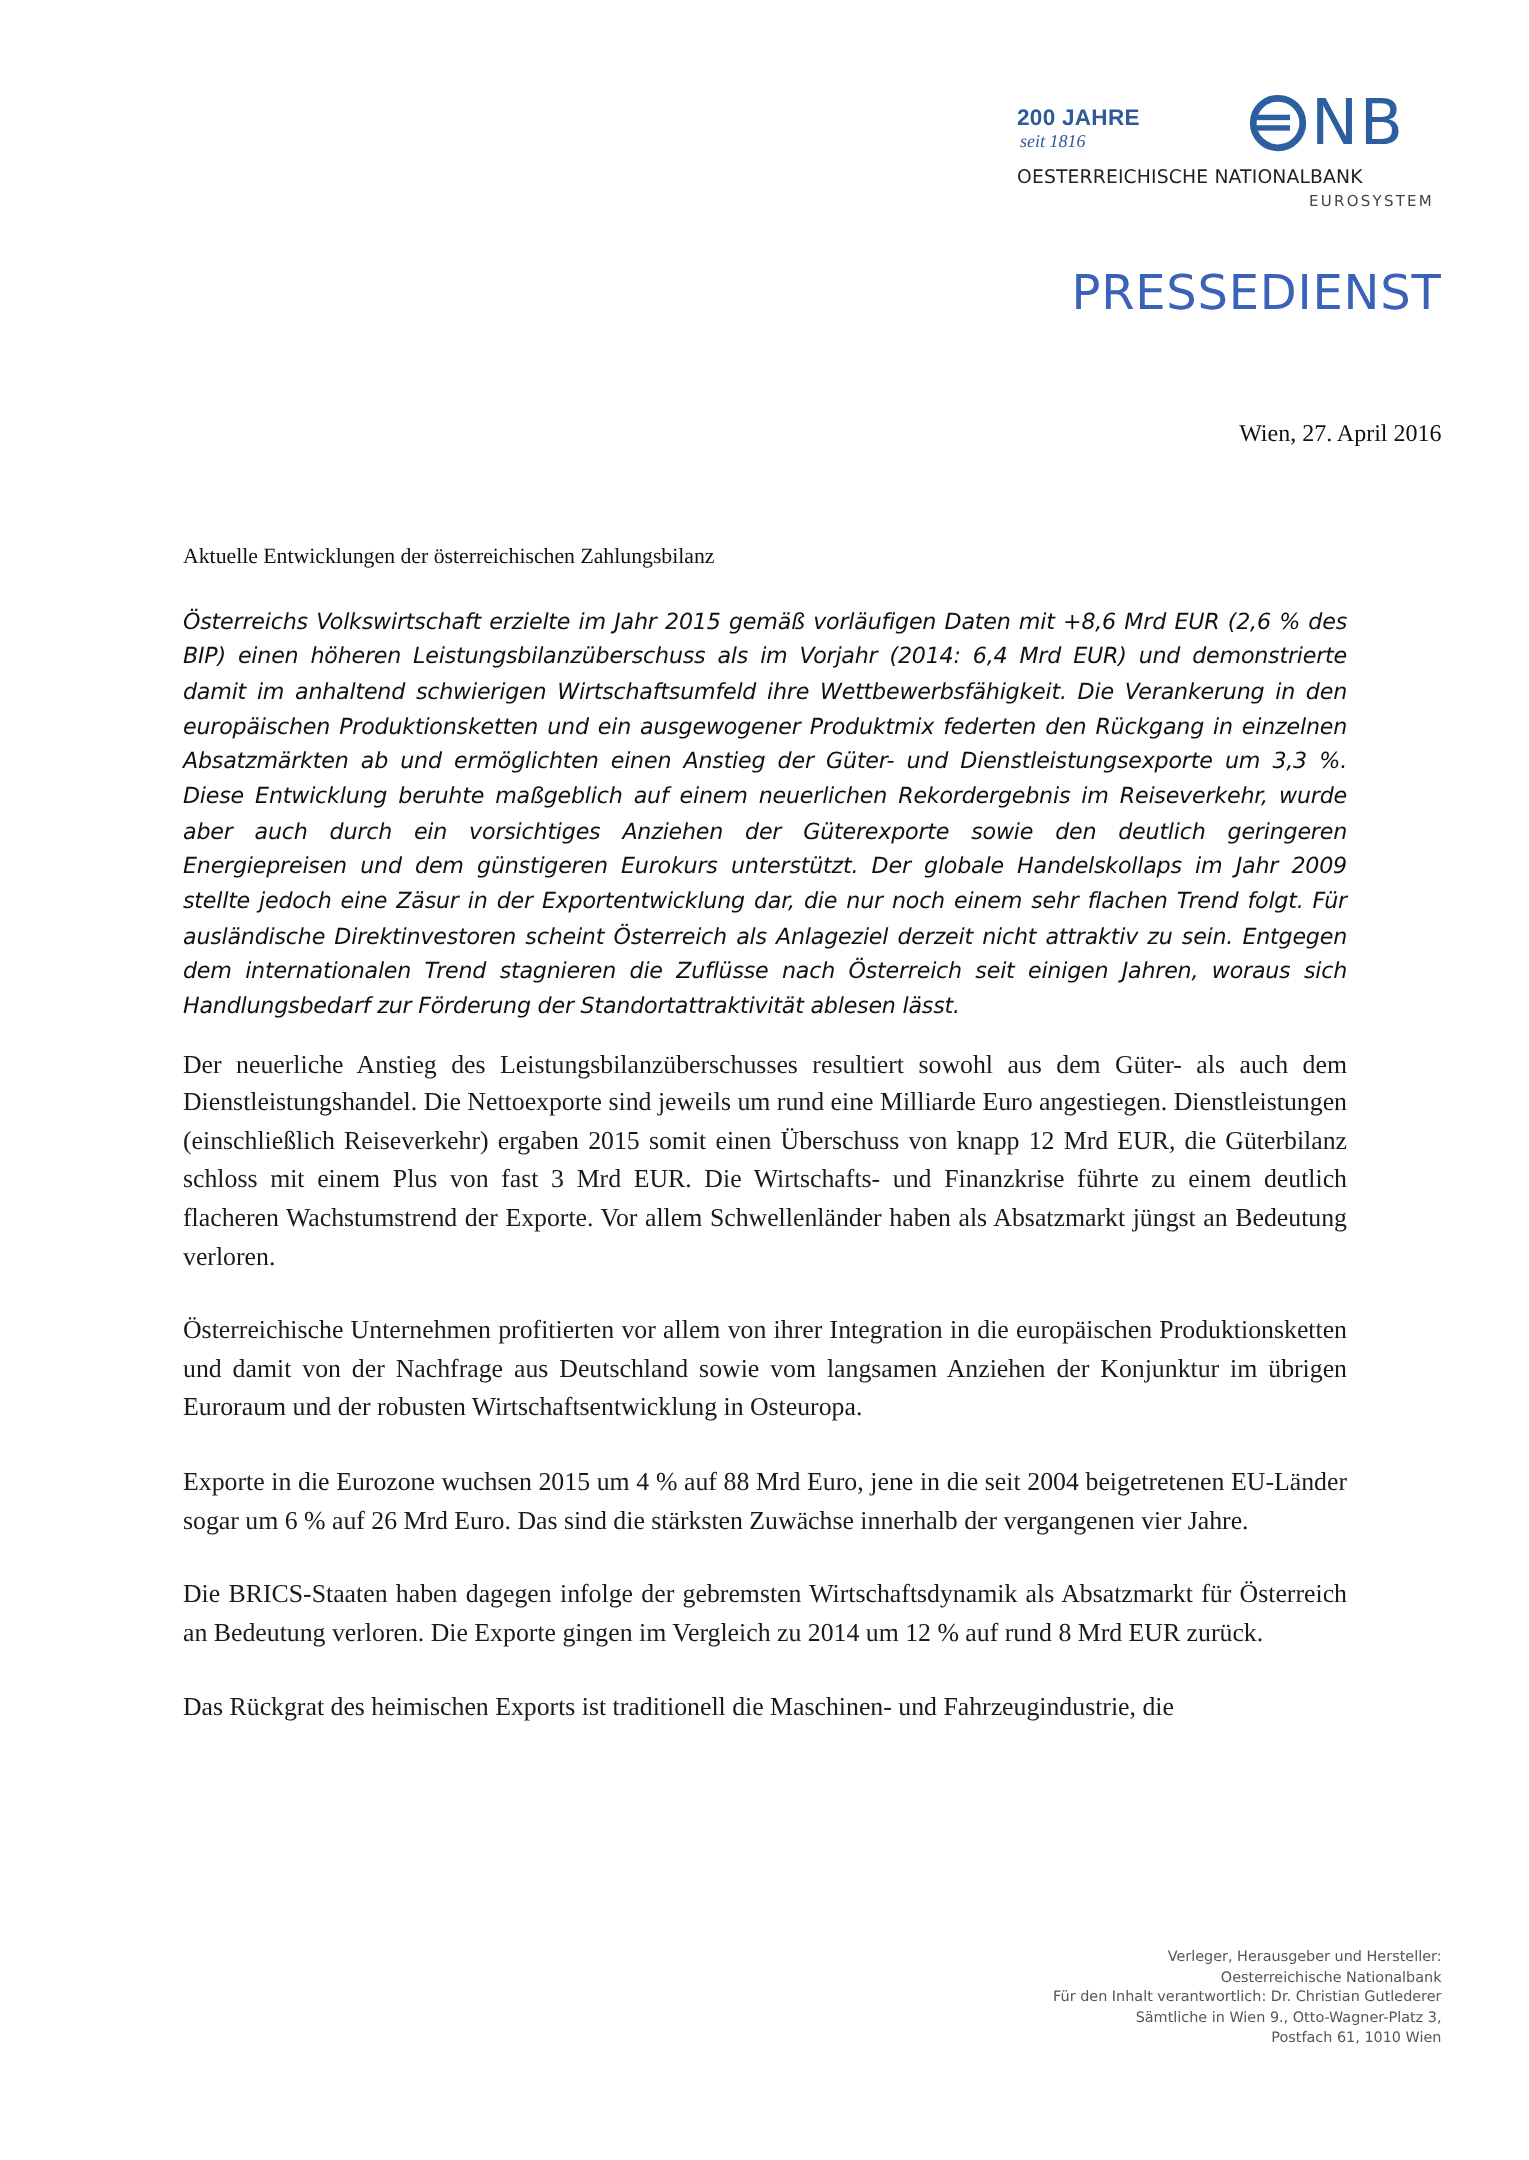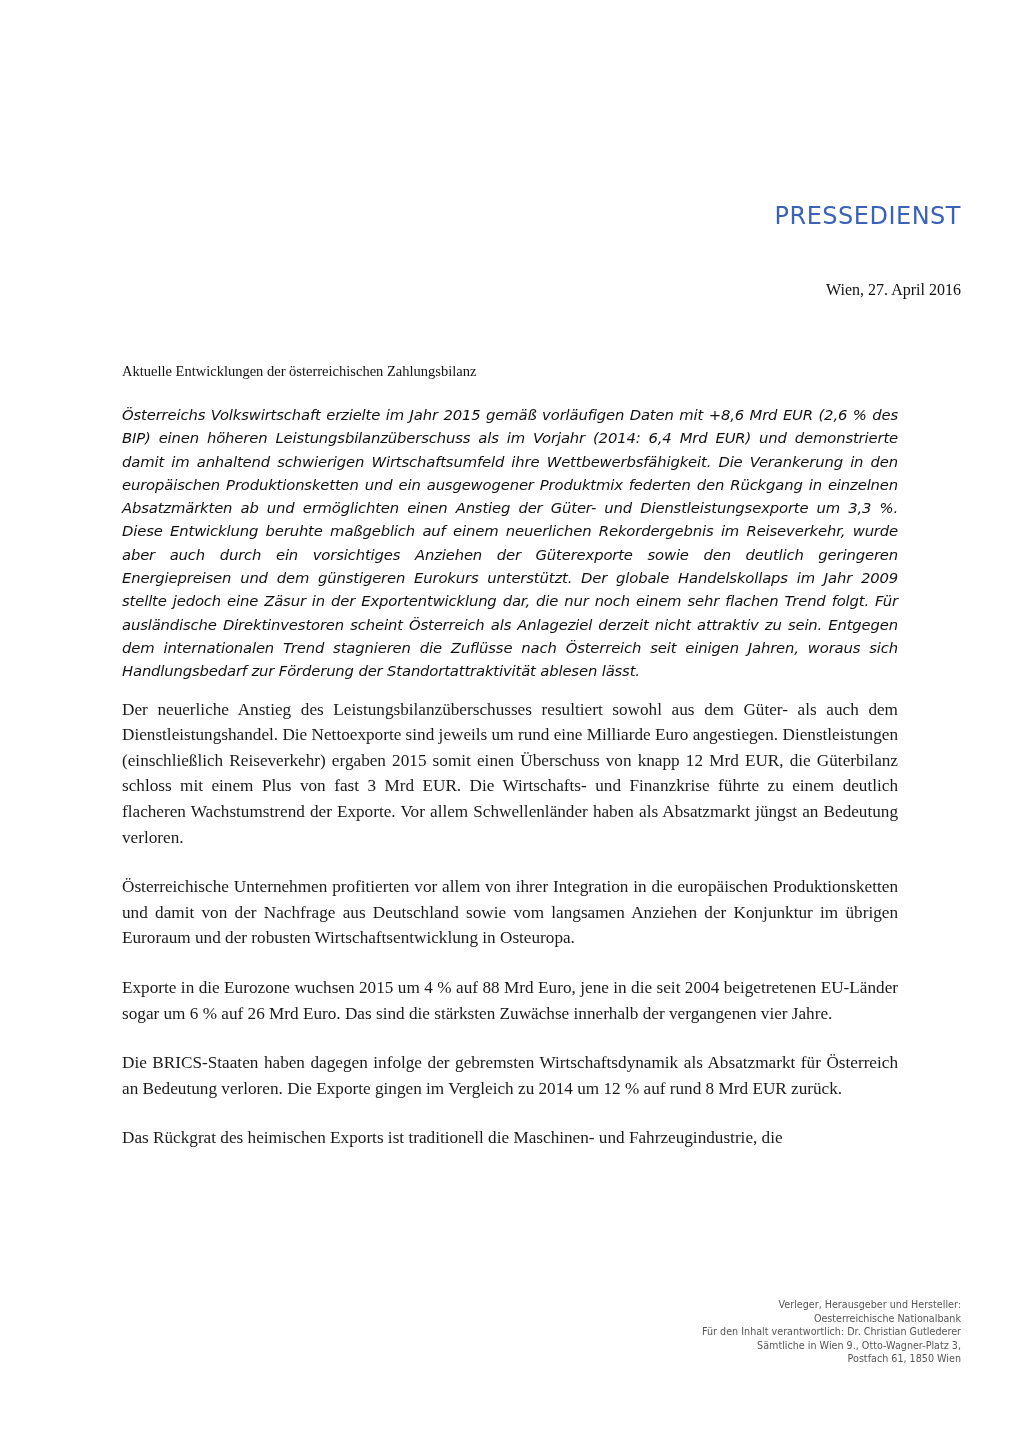--- a/index.html
+++ b/index.html
@@ -9,54 +9,68 @@
     
     .logo { position: absolute; left: 678px; top: 66px; width: 284px; height: 80px; }
     .jahre { position: absolute; left: 0; top: 4px; font-family: "Liberation Sans", sans-serif; font-weight: bold; font-size: 15px; color: #2f5a97; letter-spacing: 0.2px; }
     .seit { position: absolute; left: 2px; top: 21px; font-family: "Liberation Serif", serif; font-style: italic; font-size: 12px; color: #2f5a97; }
     .onb { position: absolute; left: 154px; top: -4px; height: 40px; display: flex; align-items: center; }
     .onb-euro { width: 40px; height: 40px; }
     .onb-letters { font-family: "DejaVu Sans", sans-serif; font-size: 42px; color: #2c5fa0; line-height: 40px; letter-spacing: 1px; margin-left: 2px; }
     .bankname { position: absolute; left: 0; top: 44px; font-family: "DejaVu Sans", sans-serif; font-size: 12.5px; color: #222; letter-spacing: 0.1px; white-space: nowrap; }
     .eurosystem { position: absolute; right: 6px; top: 63px; font-family: "DejaVu Sans", sans-serif; font-size: 10px; color: #444; letter-spacing: 1.5px; }
 
-    .pressedienst { position: absolute; right: 58px; top: 176px; font-family: "DejaVu Sans", sans-serif; font-size: 24px; color: #3a62b8; font-weight: normal; letter-spacing: 0.5px; margin-top: 26px; }
+    .pressedienst { position: absolute; right: 58px; top: 176px; font-family: "DejaVu Sans", sans-serif; font-size: 32px; color: #3a62b8; font-weight: normal; letter-spacing: 0.5px; }
     .dateline { position: absolute; right: 58px; top: 281px; font-family: "Liberation Serif", serif; font-size: 16px; color: #111; }
 
     .content { position: absolute; left: 122px; top: 356px; width: 776px; }
     .title { font-family: "DejaVu Sans", sans-serif; font-size: 23px; color: #111; line-height: 32px; margin: 0; font-weight: normal; letter-spacing: -0.2px; }
     .subtitle { font-family: Liberation Serif, serif; font-size: 14.5px; color: #111; margin: 4px 0 0 0; line-height: 22px; font-weight: normal; }
     .lead { font-family: "DejaVu Sans", sans-serif; font-style: italic; font-size: 14.8px; line-height: 23.3px; color: #111; text-align: justify; margin: 21px 0 0 0; letter-spacing: -0.15px; }
     .body-p { font-family: "Liberation Serif", serif; font-size: 17.2px; line-height: 25.6px; color: #1a1a1a; text-align: justify; margin: 0; }
     .body-first { margin-top: 14px; }
     .body-p + .body-p { margin-top: 24px; }
 
     .footer { position: absolute; right: 58px; top: 1298px; text-align: right; font-family: "DejaVu Sans", sans-serif; font-size: 9.6px; line-height: 13.5px; color: #555; }
     .footer div { white-space: nowrap; }
   </style>
 </head>
 <body>
 
 <div class="page">
 
+  <div class="logo">
+    <div class="jahre">200 JAHRE</div>
+    <div class="seit">seit 1816</div>
+    <div class="onb">
+      <svg class="onb-euro" viewBox="0 0 40 40">
+        <circle cx="20" cy="20" r="16.5" fill="none" stroke="#2c5fa0" stroke-width="4.5"></circle>
+        <rect x="6" y="14.5" width="22" height="3.6" fill="#2c5fa0"></rect>
+        <rect x="6" y="21.5" width="22" height="3.6" fill="#2c5fa0"></rect>
+      </svg>
+      <span class="onb-letters">NB</span>
+    </div>
+    <div class="bankname">OESTERREICHISCHE NATIONALBANK</div>
+    <div class="eurosystem">EUROSYSTEM</div>
+  </div>
 
   <div class="pressedienst">PRESSEDIENST</div>
   <div class="dateline">Wien, 27. April 2016</div>
 
   <div class="content">
     <h2 class="subtitle">Aktuelle Entwicklungen der österreichischen Zahlungsbilanz</h2>
     <p class="lead">Österreichs Volkswirtschaft erzielte im Jahr 2015 gemäß vorläufigen Daten mit +8,6 Mrd EUR (2,6 % des BIP) einen höheren Leistungsbilanzüberschuss als im Vorjahr (2014: 6,4 Mrd EUR) und demonstrierte damit im anhaltend schwierigen Wirtschaftsumfeld ihre Wettbewerbsfähigkeit. Die Verankerung in den europäischen Produktionsketten und ein ausgewogener Produktmix federten den Rückgang in einzelnen Absatzmärkten ab und ermöglichten einen Anstieg der Güter- und Dienstleistungsexporte um 3,3 %. Diese Entwicklung beruhte maßgeblich auf einem neuerlichen Rekordergebnis im Reiseverkehr, wurde aber auch durch ein vorsichtiges Anziehen der Güterexporte sowie den deutlich geringeren Energiepreisen und dem günstigeren Eurokurs unterstützt. Der globale Handelskollaps im Jahr 2009 stellte jedoch eine Zäsur in der Exportentwicklung dar, die nur noch einem sehr flachen Trend folgt. Für ausländische Direktinvestoren scheint Österreich als Anlageziel derzeit nicht attraktiv zu sein. Entgegen dem internationalen Trend stagnieren die Zuflüsse nach Österreich seit einigen Jahren, woraus sich Handlungsbedarf zur Förderung der Standortattraktivität ablesen lässt.</p>
     <p class="body-p body-first">Der neuerliche Anstieg des Leistungsbilanzüberschusses resultiert sowohl aus dem Güter- als auch dem Dienstleistungshandel. Die Nettoexporte sind  jeweils um rund eine Milliarde Euro angestiegen. Dienstleistungen (einschließlich Reiseverkehr) ergaben 2015 somit einen Überschuss von knapp 12 Mrd EUR, die Güterbilanz schloss mit einem Plus von fast 3 Mrd EUR. Die Wirtschafts- und Finanzkrise führte zu einem deutlich flacheren Wachstumstrend der Exporte. Vor allem Schwellenländer haben als Absatzmarkt jüngst an Bedeutung verloren.</p>
     <p class="body-p">Österreichische Unternehmen profitierten vor allem von ihrer Integration in die europäischen Produktionsketten und damit von der Nachfrage aus Deutschland sowie vom langsamen Anziehen der Konjunktur im übrigen Euroraum und der robusten Wirtschaftsentwicklung in Osteuropa.</p>
     <p class="body-p">Exporte in die Eurozone wuchsen 2015 um 4 % auf 88 Mrd Euro, jene in die seit 2004 beigetretenen EU-Länder sogar um 6 % auf 26 Mrd Euro. Das sind die stärksten Zuwächse innerhalb der vergangenen vier Jahre.</p>
     <p class="body-p">Die BRICS-Staaten haben dagegen infolge der gebremsten Wirtschaftsdynamik als Absatzmarkt für Österreich an Bedeutung verloren. Die Exporte gingen im Vergleich zu 2014 um 12 % auf rund 8 Mrd EUR zurück.</p>
     <p class="body-p" style="text-align:left;">Das Rückgrat des heimischen Exports ist traditionell die Maschinen- und Fahrzeugindustrie, die</p>
   </div>
 
   <div class="footer">
     <div>Verleger, Herausgeber und Hersteller:</div>
     <div>Oesterreichische Nationalbank</div>
     <div>Für den Inhalt verantwortlich: Dr. Christian Gutlederer</div>
     <div>Sämtliche in Wien 9., Otto-Wagner-Platz 3,</div>
-    <div>Postfach 61, 1850 Wien</div>
+    <div>Postfach 61, 1010 Wien</div>
   </div>
 
 </div>
 
 </body></html>

